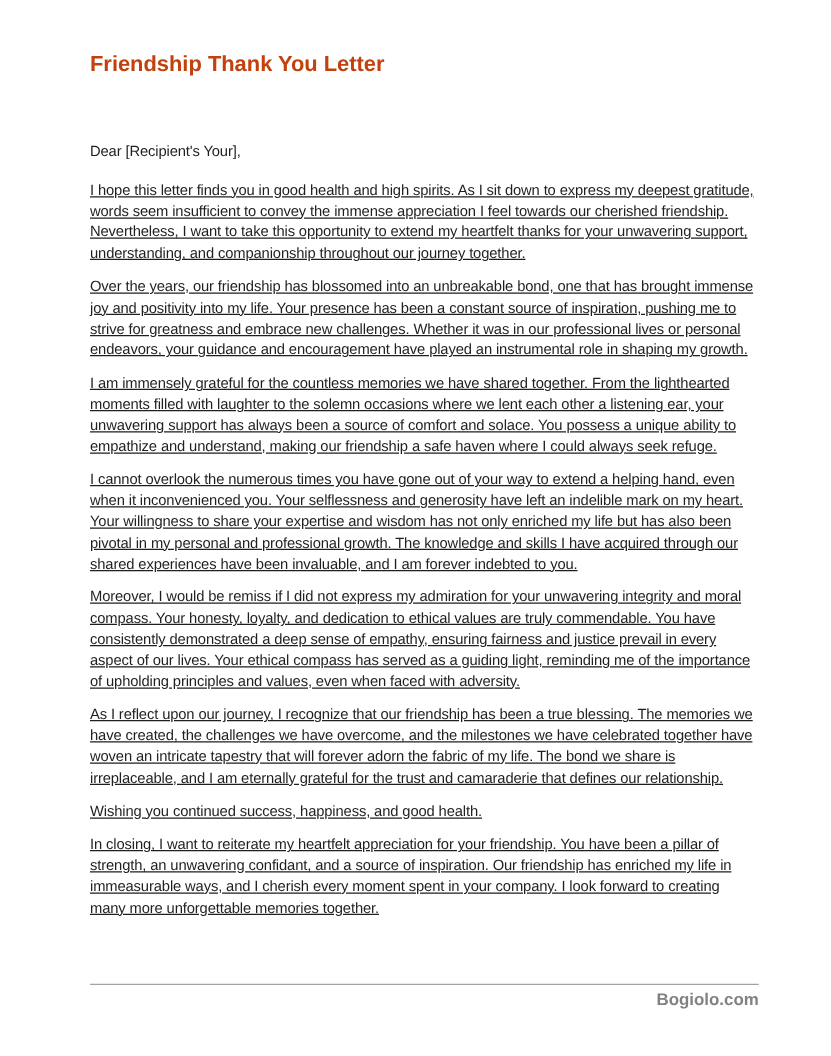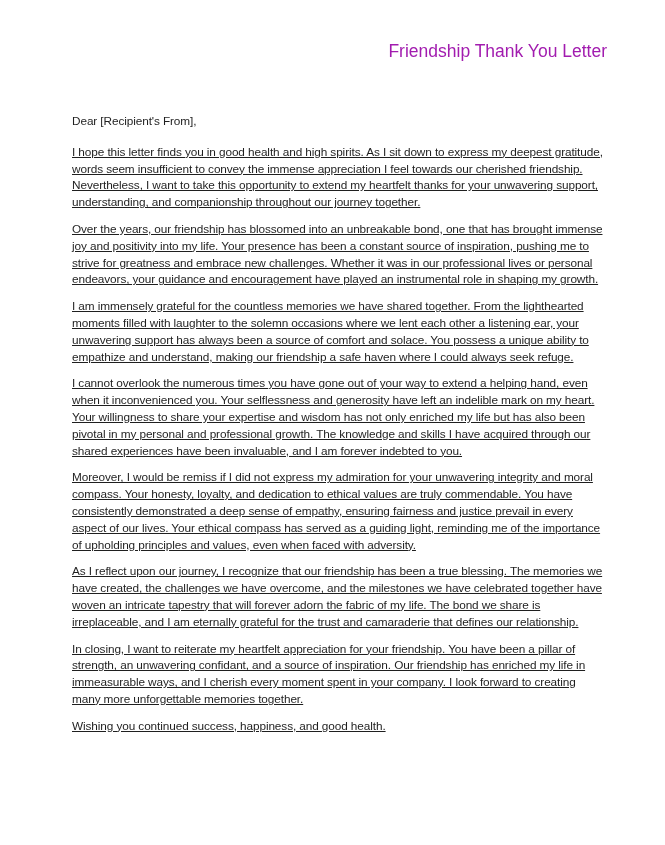--- a/index.html
+++ b/index.html
@@ -17,24 +17,24 @@
     overflow: hidden;
   }
   .content {
     position: absolute;
     left: 72px;
     right: 58px;
     top: 0;
   }
   .title {
     margin: 41px 0 0 0;
-    text-align: right;
+    text-align: left;
     font-size: 17.5px;
-    font-weight: 400;
-    color: #a21caf;
+    font-weight: 700;
+    color: #c2410c;
     letter-spacing: 0;
     line-height: 1.2;
   }
   .salutation {
     margin: 51px 0 0 0;
     font-size: 11.8px;
     line-height: 16.8px;
     letter-spacing: -0.1px;
   }
   p.body-par {
@@ -69,32 +69,36 @@
     letter-spacing: 0;
   }
 </style>
 </head>
 <body>
 
 <div class="page">
   <div class="content">
     <h1 class="title">Friendship Thank You Letter</h1>
 
-    <p class="salutation">Dear [Recipient's From],</p>
+    <p class="salutation">Dear [Recipient's Your],</p>
 
     <p class="body-par first">I hope this letter finds you in good health and high spirits. As I sit down to express my deepest gratitude, words seem insufficient to convey the immense appreciation I feel towards our cherished friendship. Nevertheless, I want to take this opportunity to extend my heartfelt thanks for your unwavering support, understanding, and companionship throughout our journey together.</p>
 
     <p class="body-par">Over the years, our friendship has blossomed into an unbreakable bond, one that has brought immense joy and positivity into my life. Your presence has been a constant source of inspiration, pushing me to strive for greatness and embrace new challenges. Whether it was in our professional lives or personal endeavors, your guidance and encouragement have played an instrumental role in shaping my growth.</p>
 
     <p class="body-par">I am immensely grateful for the countless memories we have shared together. From the lighthearted moments filled with laughter to the solemn occasions where we lent each other a listening ear, your unwavering support has always been a source of comfort and solace. You possess a unique ability to empathize and understand, making our friendship a safe haven where I could always seek refuge.</p>
 
     <p class="body-par">I cannot overlook the numerous times you have gone out of your way to extend a helping hand, even when it inconvenienced you. Your selflessness and generosity have left an indelible mark on my heart. Your willingness to share your expertise and wisdom has not only enriched my life but has also been pivotal in my personal and professional growth. The knowledge and skills I have acquired through our shared experiences have been invaluable, and I am forever indebted to you.</p>
 
     <p class="body-par">Moreover, I would be remiss if I did not express my admiration for your unwavering integrity and moral compass. Your honesty, loyalty, and dedication to ethical values are truly commendable. You have consistently demonstrated a deep sense of empathy, ensuring fairness and justice prevail in every aspect of our lives. Your ethical compass has served as a guiding light, reminding me of the importance of upholding principles and values, even when faced with adversity.</p>
 
     <p class="body-par">As I reflect upon our journey, I recognize that our friendship has been a true blessing. The memories we have created, the challenges we have overcome, and the milestones we have celebrated together have woven an intricate tapestry that will forever adorn the fabric of my life. The bond we share is irreplaceable, and I am eternally grateful for the trust and camaraderie that defines our relationship.</p>
 
+    <p class="body-par">Wishing you continued success, happiness, and good health.</p>
+
     <p class="body-par">In closing, I want to reiterate my heartfelt appreciation for your friendship. You have been a pillar of strength, an unwavering confidant, and a source of inspiration. Our friendship has enriched my life in immeasurable ways, and I cherish every moment spent in your company. I look forward to creating many more unforgettable memories together.</p>
-
-    <p class="body-par">Wishing you continued success, happiness, and good health.</p>
   </div>
 
+  <div class="footer">
+    <hr class="footer-divider">
+    <div class="footer-brand">Bogiolo.com</div>
+  </div>
 </div>
 
 </body></html>

